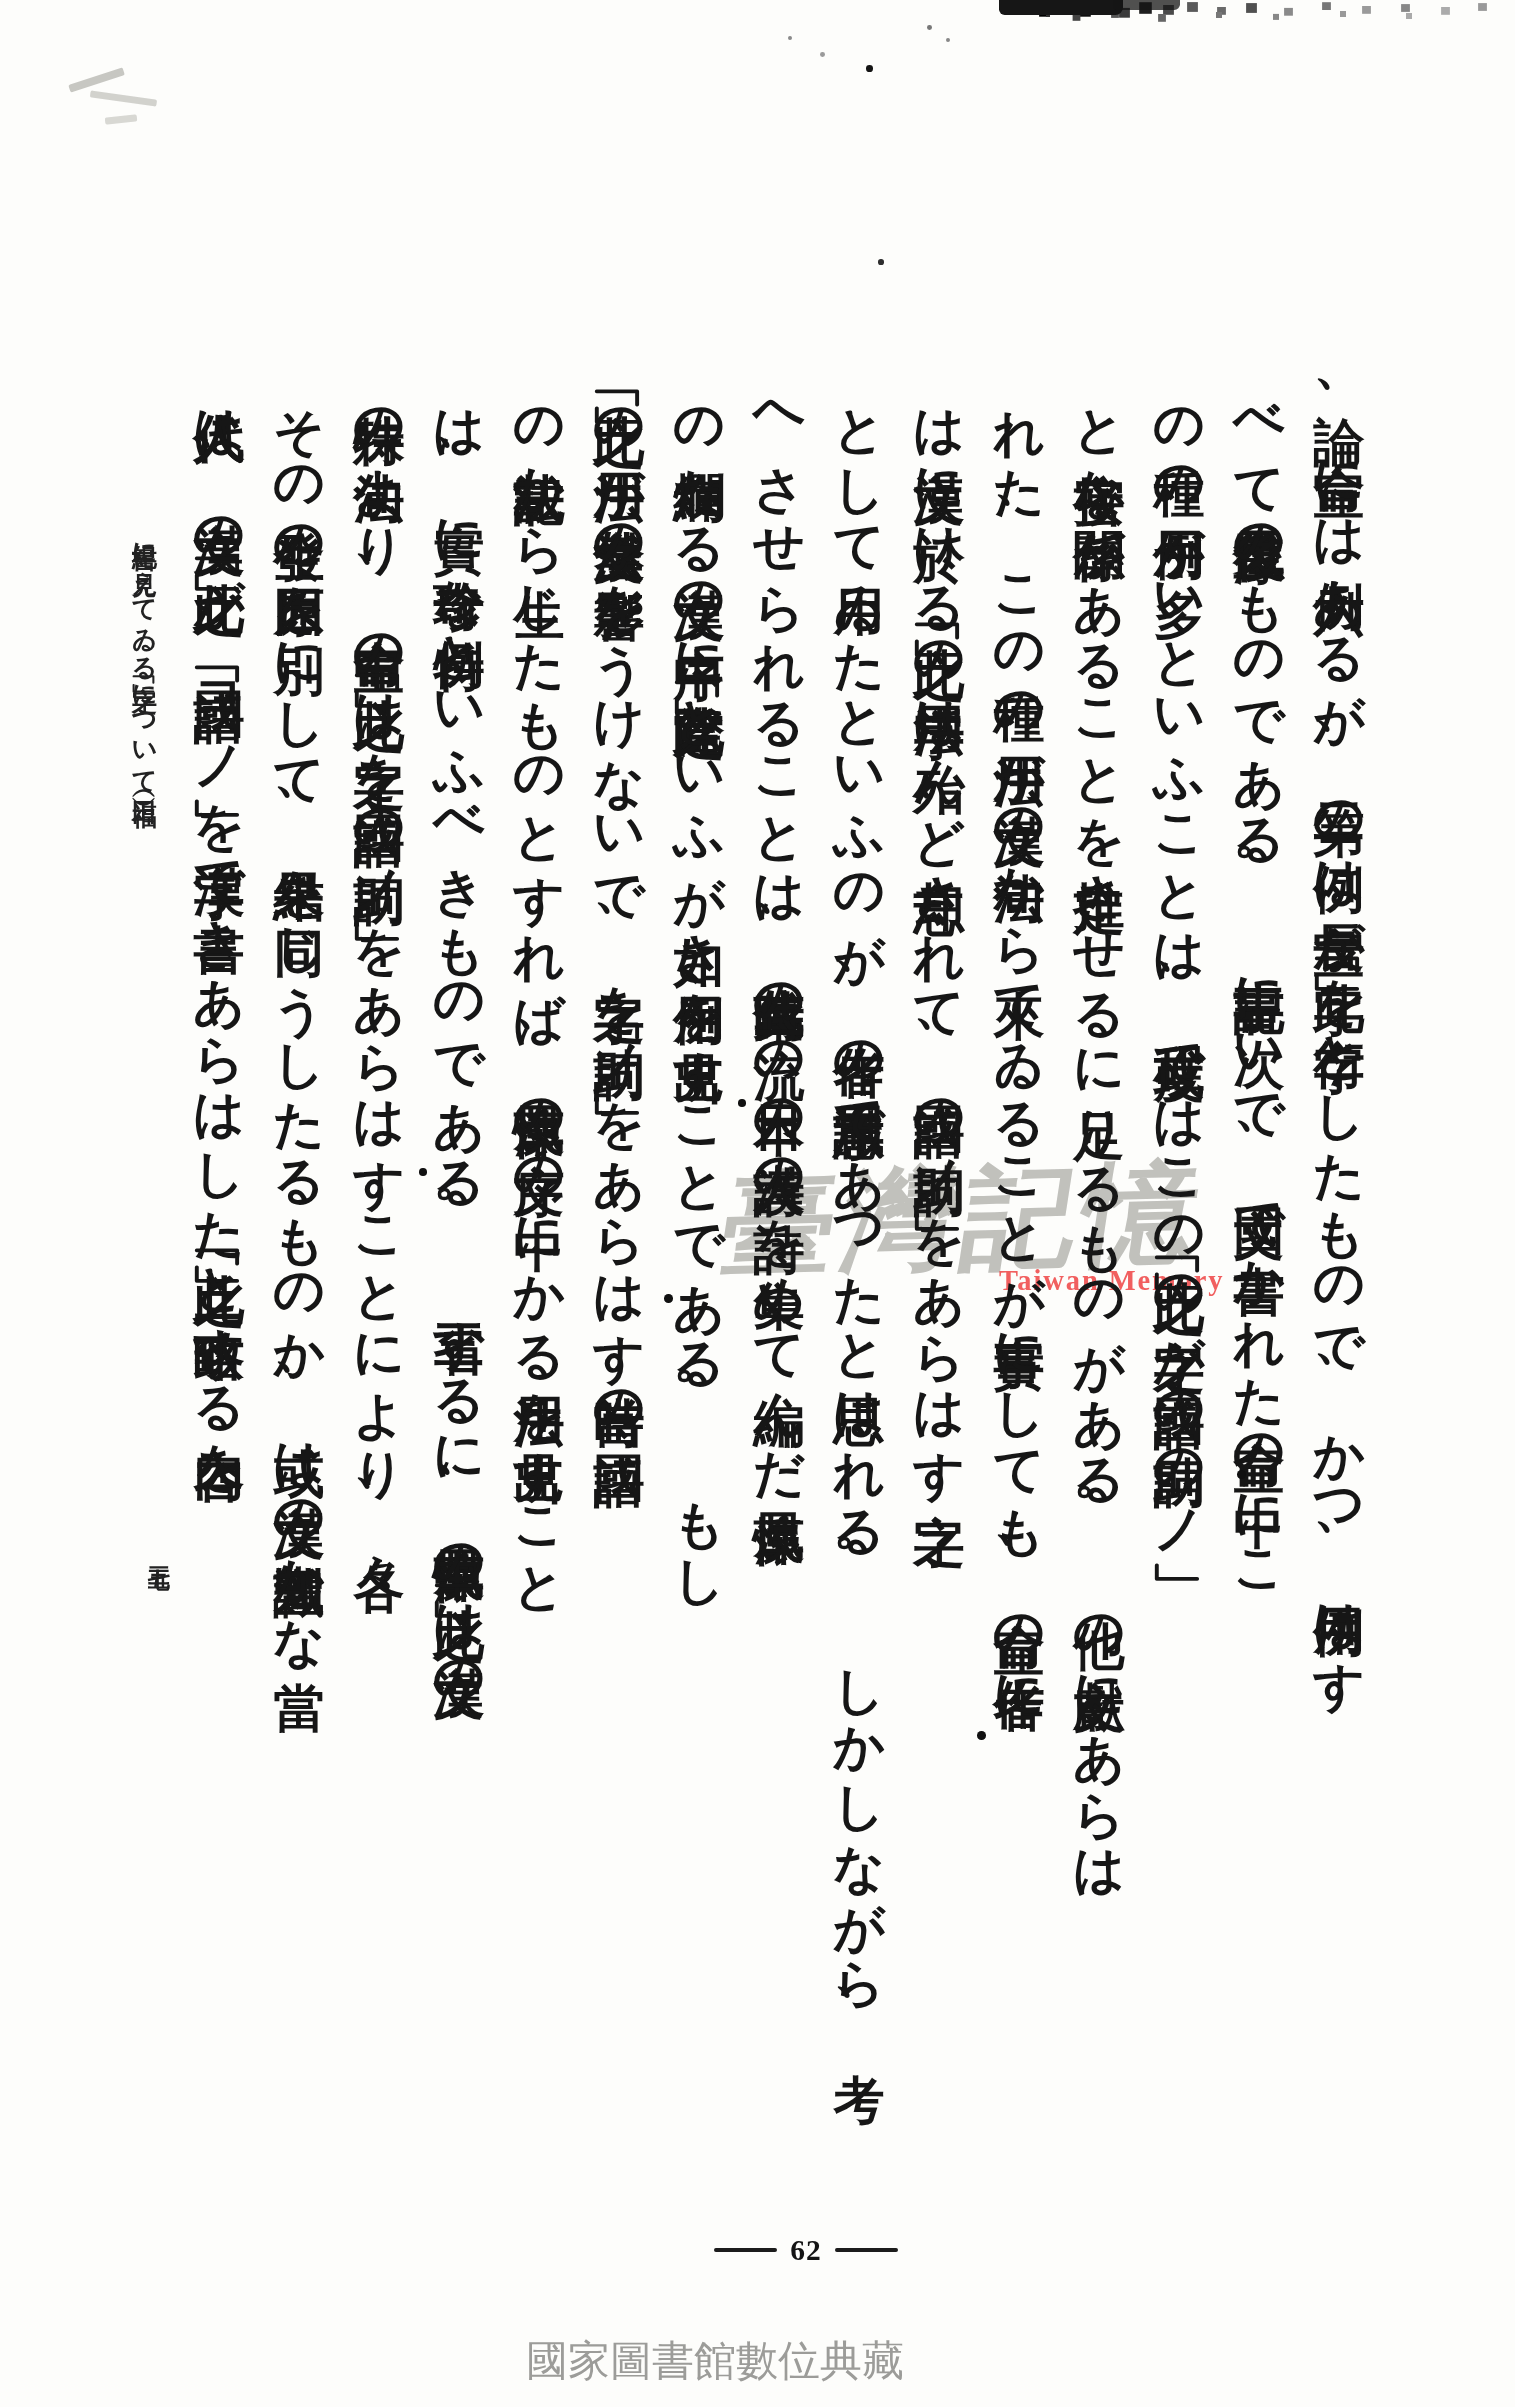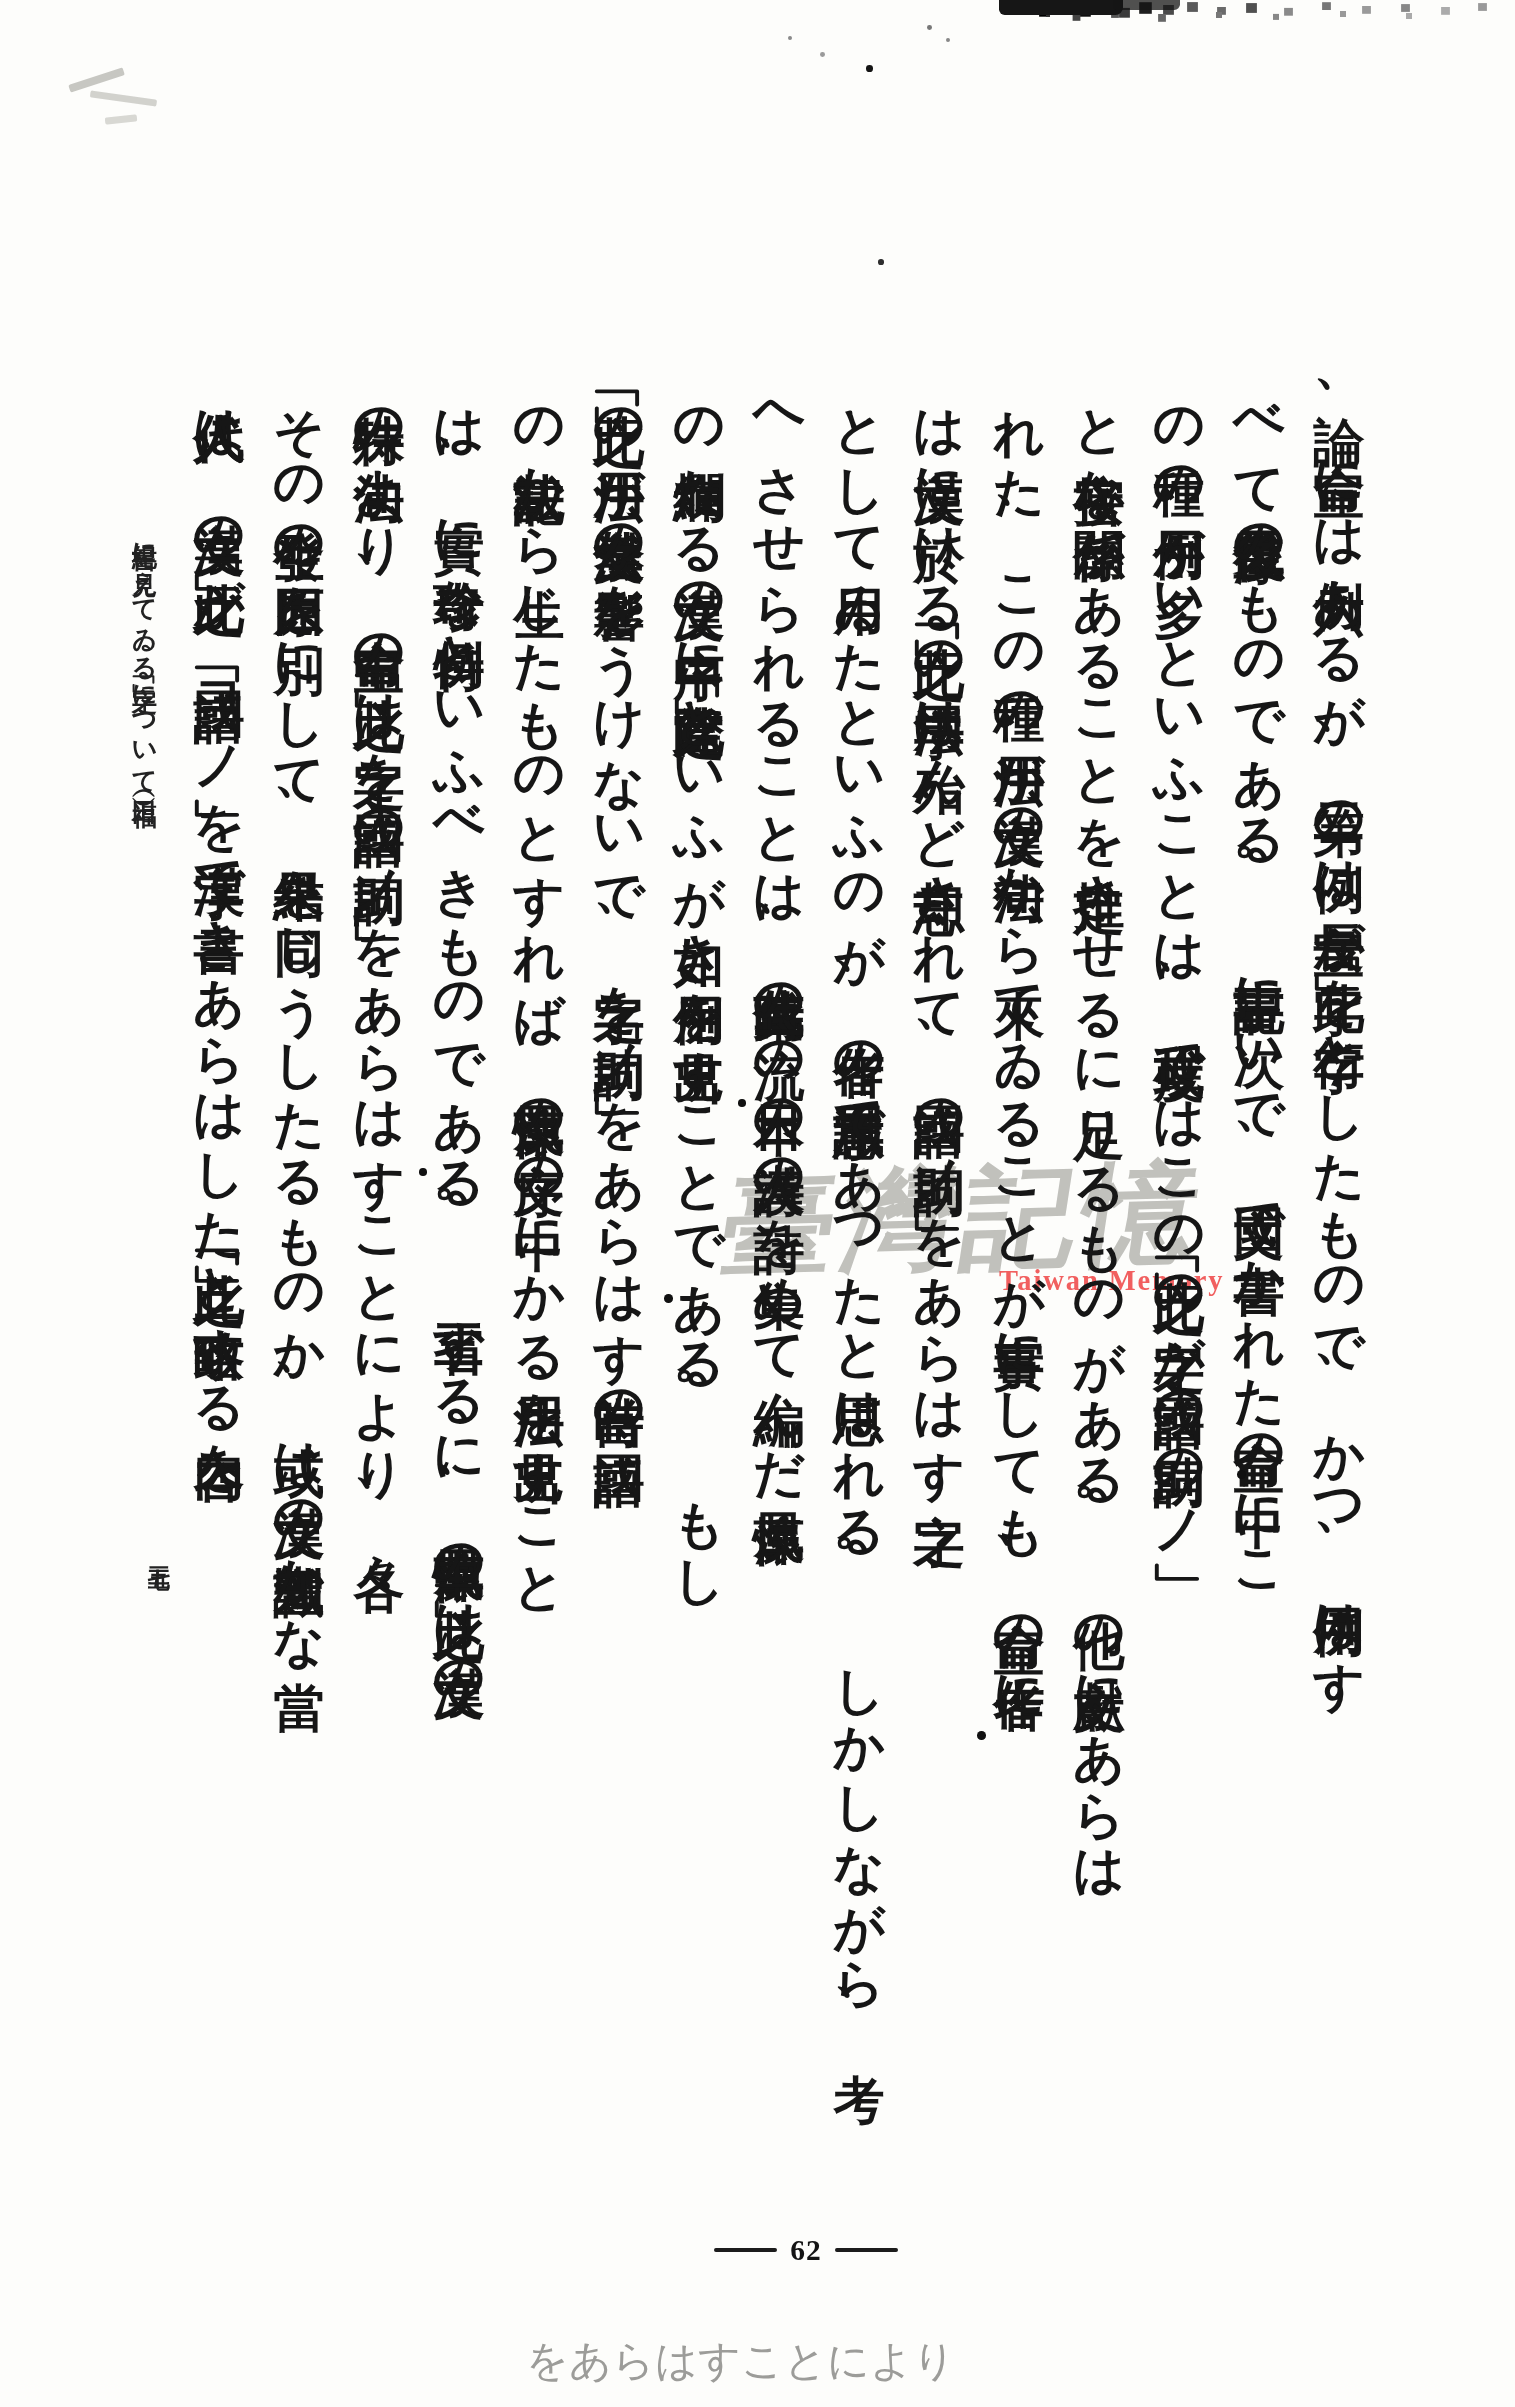--- a/index.html
+++ b/index.html
@@ -167,14 +167,14 @@
 <div class="margin-note" style="letter-spacing: 0px;">書紀に見えてゐる「之」字について（福田）</div>
 
 <div class="folio">三七五</div>
 
 <div class="footer">
   <div class="dash"></div>
   <div class="pnum">62</div>
   <div class="dash"></div>
 </div>
 
-<div class="wm-bottom">をあらはすことにより</div>
+<div class="wm-bottom">國家圖書館數位典藏</div>
 
 
 </body></html>

